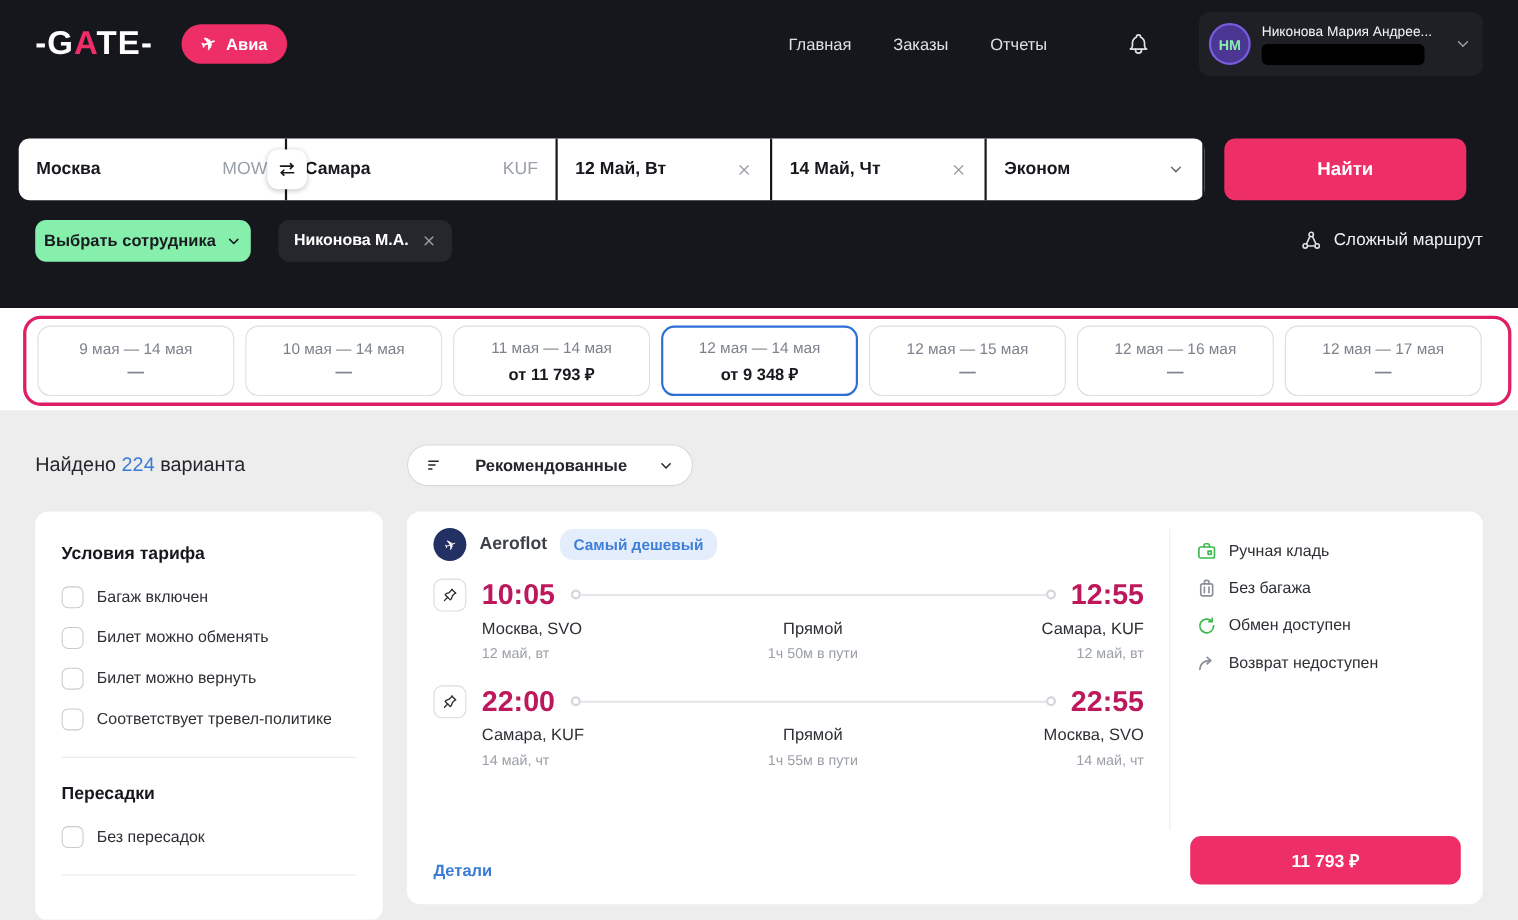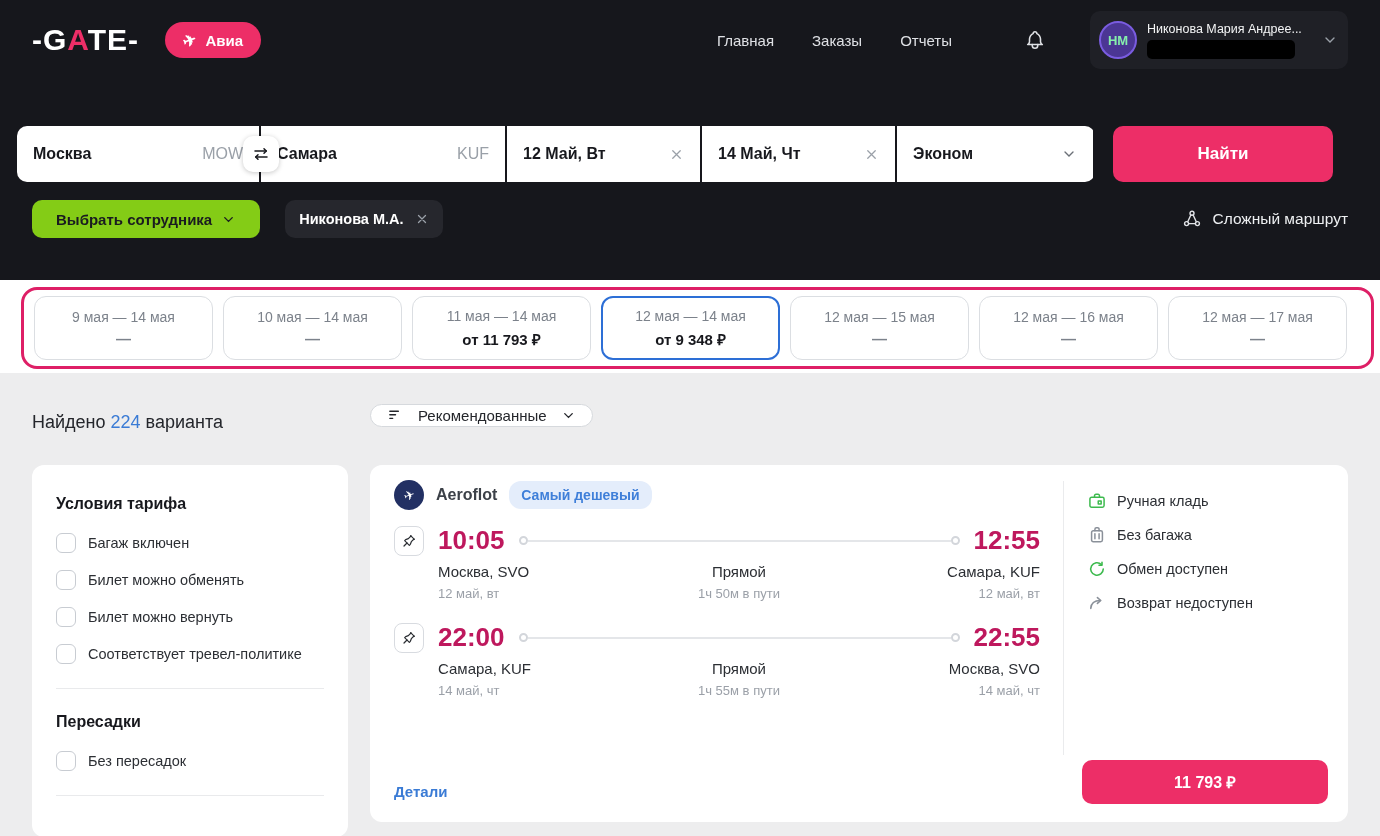--- a/index.html
+++ b/index.html
@@ -37,43 +37,43 @@
   .field .code { font-size:16px; color:#9aa0a8; }
   .x-ico, .chev-ico { display:flex; cursor:pointer; }
   .swap-btn { position:absolute; left:226px; top:10px; width:36px; height:36px; background:#fff;
     border-radius:10px; box-shadow:0 1px 5px rgba(0,0,0,.22); display:flex; align-items:center; justify-content:center;
     cursor:pointer; z-index:2; }
   .search-btn { margin-left:18px; width:220px; height:56px; background:#ed2e67; color:#fff; border:none;
     border-radius:10px; font-size:17px; font-weight:700; font-family:inherit; cursor:pointer; }
 
   
   .row2 { position:absolute; left:32px; top:200px; width:1316px; display:flex; align-items:center; }
-  .select-emp { height:38px; background:#84cc16; border-radius:10px; padding:0 24px; font-size:15px; font-weight:700;
+  .select-emp { height:38px; background:#86efac; border-radius:10px; padding:0 8px; font-size:15px; font-weight:700;
     color:#1a1b20; display:flex; align-items:center; gap:9px; cursor:pointer; }
   .emp-chip { margin-left:25px; height:38px; background:#26272d; border-radius:10px; padding:0 14px;
     color:#fff; font-size:14.5px; font-weight:700; display:flex; align-items:center; gap:11px; }
   .complex { margin-left:auto; color:#eef0f2; font-size:15.5px; display:flex; align-items:center; gap:10px; cursor:pointer; }
 
   
   .white-band { position:absolute; left:0; top:280px; width:1380px; height:93px; background:#fff; }
   .annotation { position:absolute; left:21px; top:287px; width:1353px; height:82px; border:3px solid #de1f66;
     border-radius:16px; pointer-events:none; z-index:6; }
   .date-row { position:absolute; left:34px; top:296px; display:flex; gap:10px; z-index:4; }
   .date-card { width:179px; height:64px; background:#fff; border:1px solid #dbdee2; border-radius:12px;
     display:flex; flex-direction:column; align-items:center; justify-content:center; gap:5px; cursor:pointer; }
   .date-card.selected { border:2px solid #2d6fd6; }
   .dc-range { font-size:14px; color:#7c828b; }
   .dc-price { font-size:15px; font-weight:700; color:#17181d; }
   .dc-price.dash { color:#7c828b; }
 
   
   .found { position:absolute; left:32px; top:412px; font-size:18px; color:#24262b; }
   .found .count { color:#3a7bd5; }
-  .sort-btn { position:absolute; left:370px; top:404px; height:23px; background:#fff; border:1px solid #d6d9dd;
-    border-radius:19px; display:flex; align-items:center; gap:14px; padding:0 16px; font-size:15px; font-weight:400;
+  .sort-btn { position:absolute; left:370px; top:404px; height:38px; background:#fff; border:1px solid #d6d9dd;
+    border-radius:19px; display:flex; align-items:center; gap:28px; padding:0 16px; font-size:15px; font-weight:700;
     color:#24262b; cursor:pointer; }
 
   
   .filter-card { position:absolute; left:32px; top:465px; width:316px; height:372px; background:#fff;
     border-radius:12px; padding:30px 24px 0; }
   .f-title { font-size:16px; font-weight:700; color:#17181d; margin-bottom:20px; }
   .cb-row { display:flex; align-items:center; gap:12px; margin-bottom:17px; font-size:14.5px; color:#2c2f34; cursor:pointer; }
   .cb { width:20px; height:20px; border:1.5px solid #c8ccd2; border-radius:6px; background:#fff; flex:none; }
   .f-divider { border:none; border-top:1px solid #e9eaec; margin:24px 0; }
 

